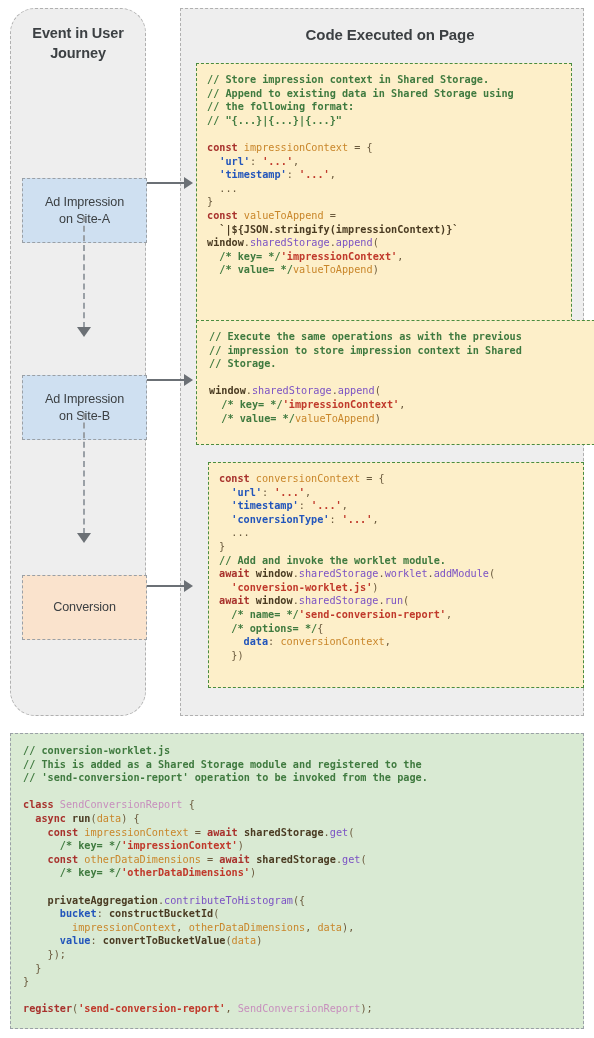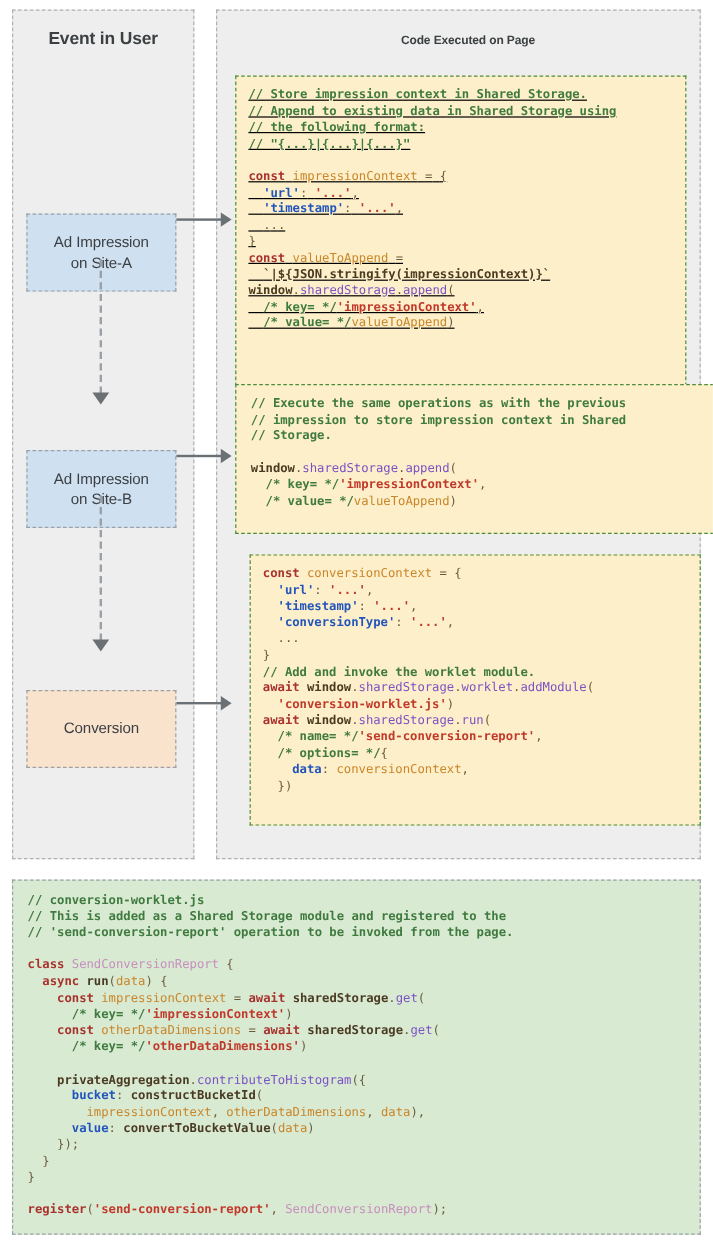--- a/index.html
+++ b/index.html
@@ -15,35 +15,35 @@
     overflow: hidden;
   }
 
   
   .col {
     position: absolute;
     background: #eeeeee;
     border: 1px dashed #b0b0b0;
     box-sizing: border-box;
   }
-  #col-left  { left: 10px;  top: 8px; width: 152px; height: 708px; }
+  #col-left  { left: 10px;  top: 8px; width: 136px; height: 708px; border-radius: 25px; }
   #col-right { left: 180px; top: 8px; width: 404px; height: 708px; }
 
   .col-title {
     position: absolute;
     left: 0; right: 0;
     text-align: center;
     font-weight: bold;
     font-size: 14.5px;
     color: #3c4043;
     line-height: 20px;
     letter-spacing: -0.1px;
   }
   #title-left  { top: 14px; }
-  #title-right { top: 16px; font-size: 10px; margin-left: 16px; }
+  #title-right { top: 16px; font-size: 15px; margin-left: 16px; }
 
   
   .journey-box {
     position: absolute;
     box-sizing: border-box;
     border: 1px dashed #9aa0a6;
     display: flex;
     align-items: center;
     justify-content: center;
     text-align: center;
@@ -112,21 +112,21 @@
   .code-yellow {
     background: #fdefc9;
     border: 1px dashed #4a8c3f;
     padding: 9px 10px;
   }
   .code-green {
     background: #d9ead3;
     border: 1px dashed #9aa0a6;
     padding: 10px 12px;
   }
-  #code-1 { left: 196px; top: 63px;  width: 376px; height: 304px; text-decoration: underline; }
+  #code-1 { left: 196px; top: 63px;  width: 376px; height: 304px; }
   #code-2 { left: 196px; top: 320px; width: 444px; height: 125px; padding-left: 12px; }
   #code-3 { left: 196px; top: 462px; width: 376px; height: 226px; margin-left: 12px; }
   #code-worklet { left: 10px; top: 733px; width: 574px; height: 296px; }
 
   
   .t-comment { color: #3f7a3f; font-weight: bold; }
   .t-keyword { color: #a8322d; font-weight: bold; }
   .t-ident   { color: #c9862a; }
   .t-string  { color: #c0392b; font-weight: bold; }
   .t-strkey  { color: #2255bb; font-weight: bold; }
@@ -135,20 +135,21 @@
   .t-class   { color: #c78fbd; }
   .t-param   { color: #2255bb; font-weight: bold; }
   .t-dark    { color: #4a3b22; font-weight: bold; }
 </style>
 </head>
 <body>
 
 <div class="col" id="col-left">
   <div class="col-title" id="title-left">
     <div>Event in User</div>
+    <div>Journey</div>
   </div>
 </div>
 
 <div class="col" id="col-right">
   <div class="col-title" id="title-right">Code Executed on Page</div>
 </div>
 
 <div class="journey-box" id="box-impression-a">
   <div>
     <div>Ad Impression</div>

